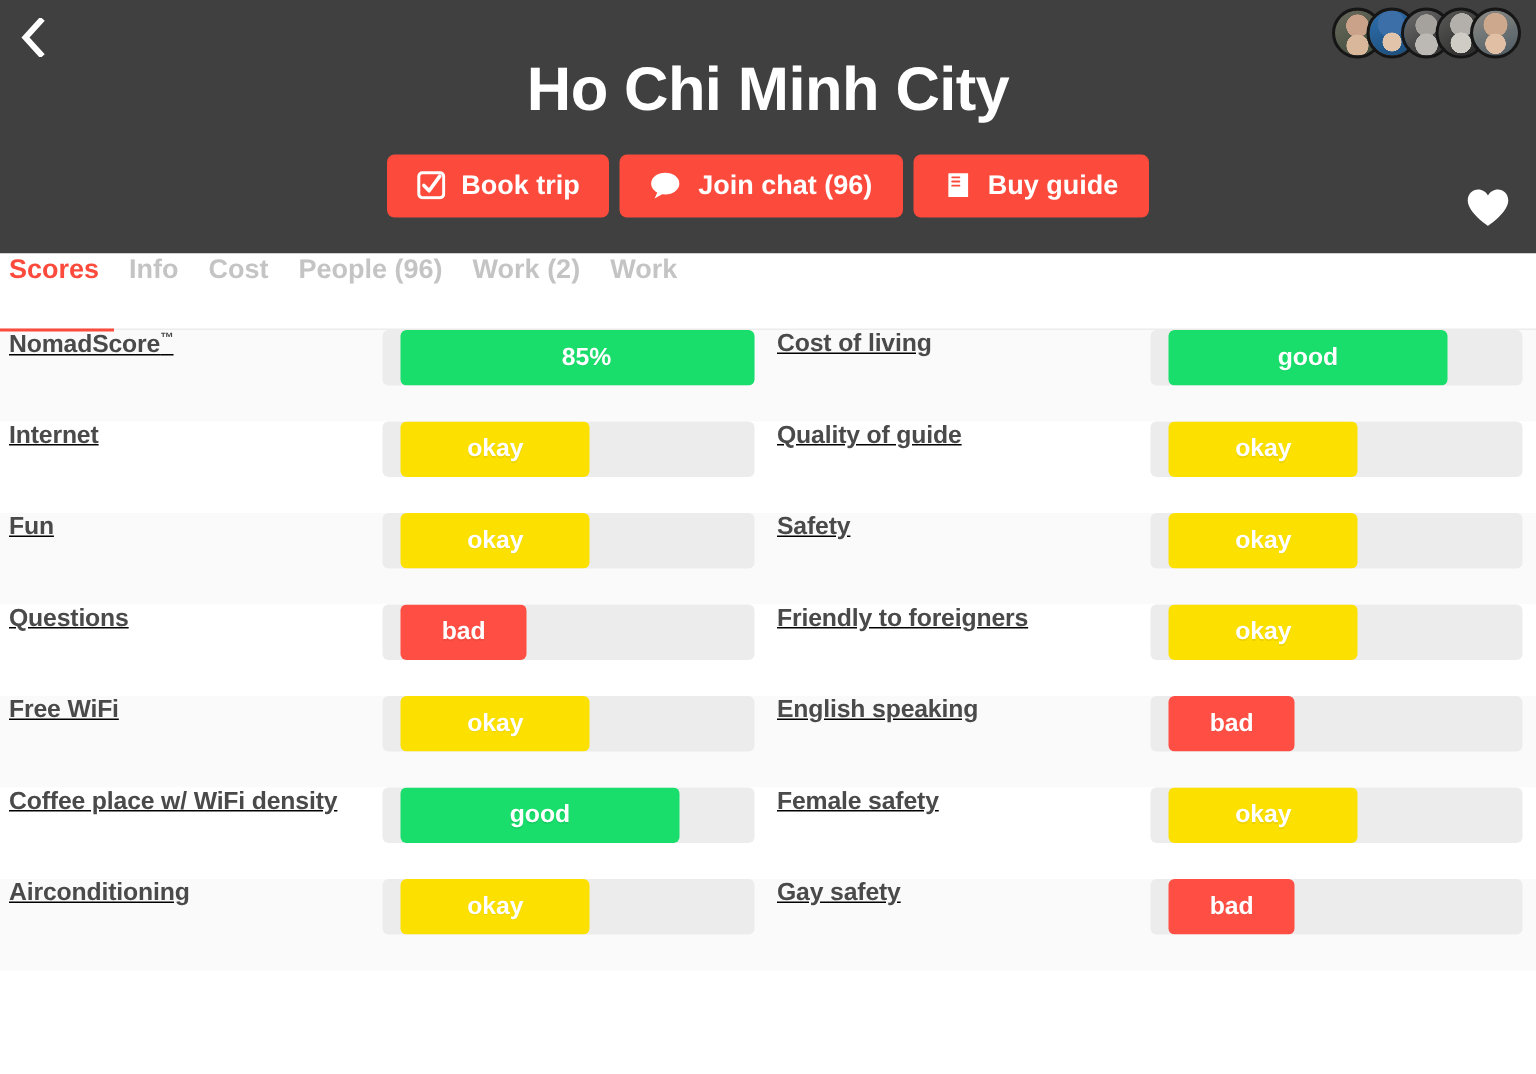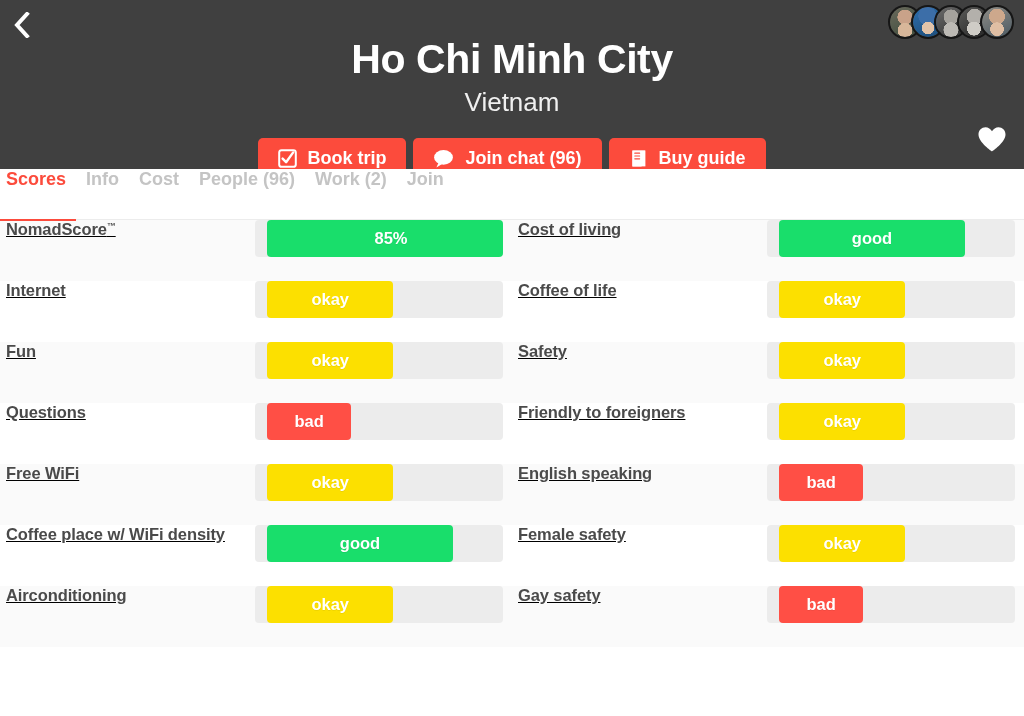--- a/index.html
+++ b/index.html
@@ -247,21 +247,20 @@
       </div>
     <div class="avatar av4">
         <span class="a-inner"></span>
       </div>
     <div class="avatar av5">
         <span class="a-inner"></span>
       </div>
   </div>
 
   <div class="hero-title">Ho Chi Minh City</div>
-  <div class="hero-sub">Vietnam</div>
 
   <div class="hero-actions">
 
     <button class="pill">
       <span>
         <svg width="19" height="19" viewBox="0 0 19 19" aria-hidden="true">
           <rect x="1.2" y="1.2" width="16.6" height="16.6" rx="2.4" fill="none" stroke="#ffffff" stroke-width="2"></rect>
           <path d="M4.6 9.6 L8.1 13.2 L15.2 3.4" stroke="#ffffff" stroke-width="2.4" fill="none" stroke-linecap="round" stroke-linejoin="round"></path>
         </svg>
       </span>
@@ -313,21 +312,21 @@
   <div class="tab">
       <span>Cost</span>
     </div>
   <div class="tab">
       <span>People (96)</span>
     </div>
   <div class="tab">
       <span>Work (2)</span>
     </div>
   <div class="tab">
-      <span>Join</span>
+      <span>Work</span>
     </div>
 </div>
 
 <div class="scores" id="scores-grid">
     <div class="cell alt">
       <div class="cell-label">NomadScore<span class="tm">™</span></div>
       <div class="bar-wrap" style="background: rgb(236, 236, 236);">
         <div class="bar-fill" style="width: 100%; background: rgb(25, 222, 107);">
           <span class="bar-text">85%</span>
         </div>
@@ -343,21 +342,21 @@
     </div>
     <div class="cell">
       <div class="cell-label">Internet</div>
       <div class="bar-wrap" style="background: rgb(236, 236, 236);">
         <div class="bar-fill" style="width: 51%; background: rgb(252, 224, 0);">
           <span class="bar-text">okay</span>
         </div>
       </div>
     </div>
     <div class="cell">
-      <div class="cell-label">Coffee of life</div>
+      <div class="cell-label">Quality of guide</div>
       <div class="bar-wrap" style="background: rgb(236, 236, 236);">
         <div class="bar-fill" style="width: 51%; background: rgb(252, 224, 0);">
           <span class="bar-text">okay</span>
         </div>
       </div>
     </div>
     <div class="cell alt">
       <div class="cell-label">Fun</div>
       <div class="bar-wrap" style="background: rgb(236, 236, 236);">
         <div class="bar-fill" style="width: 51%; background: rgb(252, 224, 0);">

